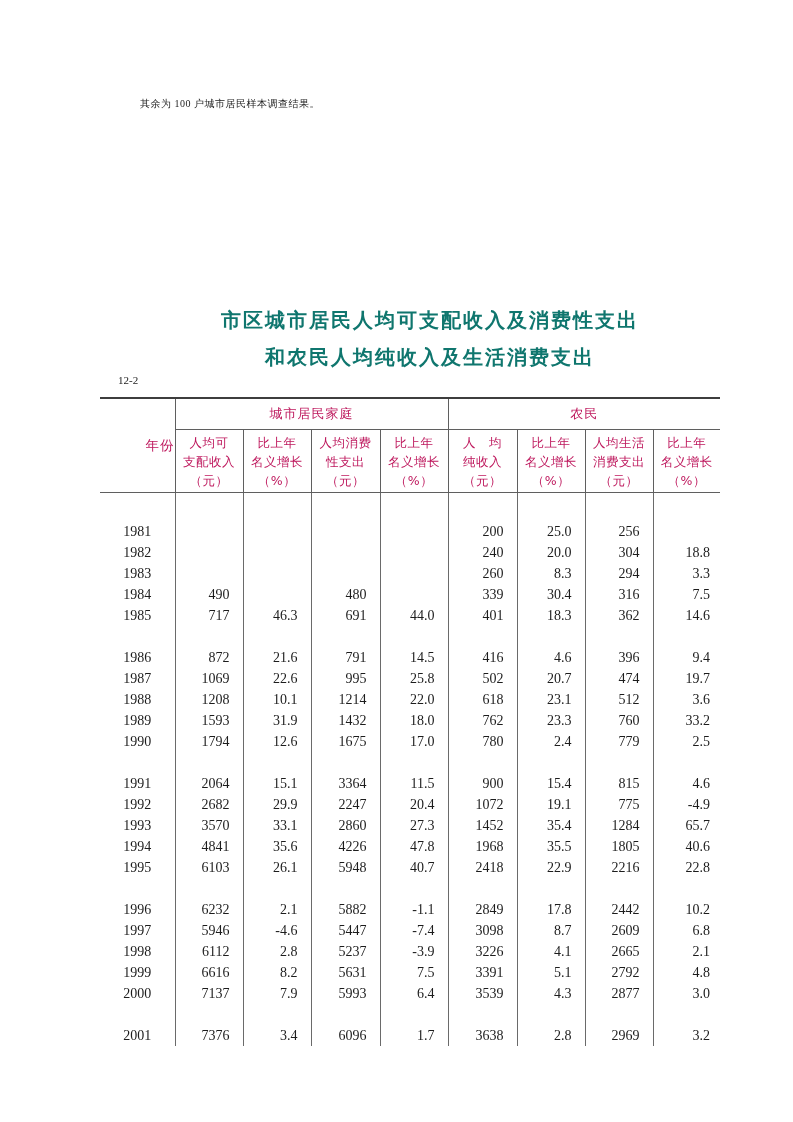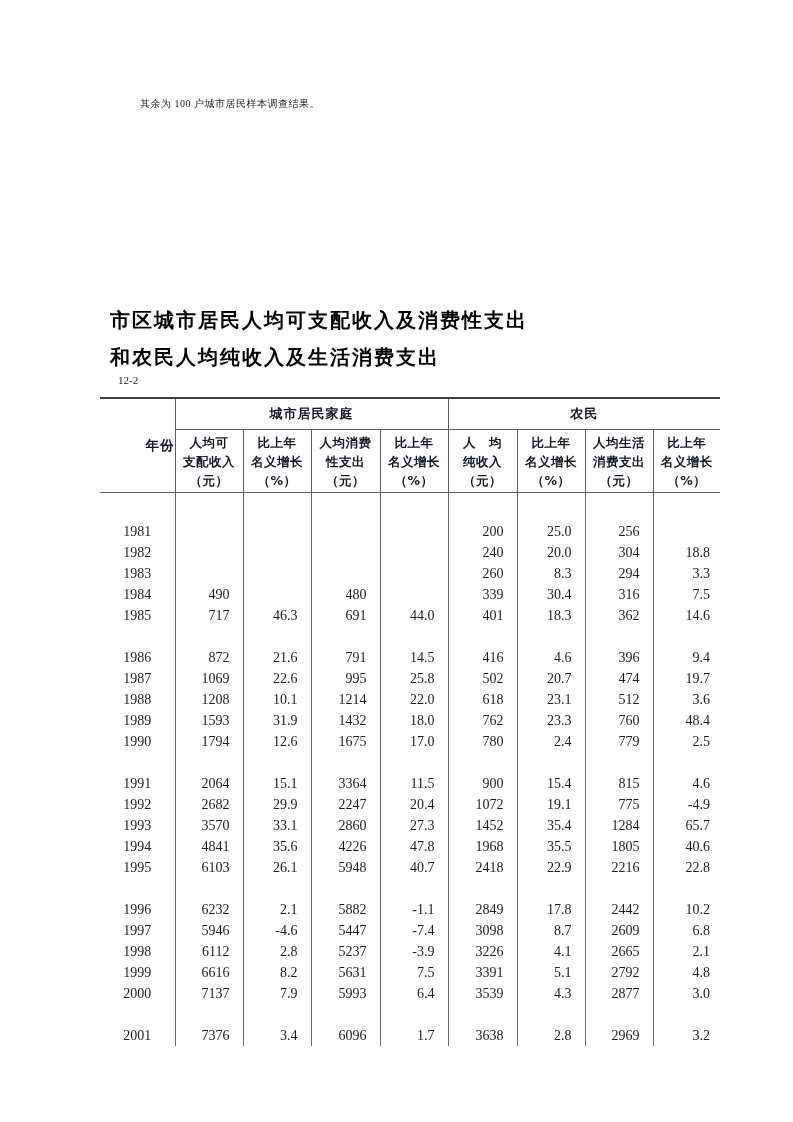--- a/index.html
+++ b/index.html
@@ -7,39 +7,39 @@
     position:relative; width:793px; height:1122px; margin:0 auto;
     background:#ffffff; overflow:hidden;
     font-family:"Liberation Serif","DejaVu Serif",serif; color:#1c1c1c;
   }
   .note {
     position:absolute; left:140px; top:97px; margin:0;
     font-size:10px; letter-spacing:0.5px;
   }
   .title {
     position:absolute; left:110px; top:302px; width:640px;
-    text-align:left;
+    text-align:center;
     font-family:"DejaVu Sans","Liberation Sans",sans-serif;
     font-weight:bold; font-size:20px; letter-spacing:2px;
-    line-height:37px; color:#000000;
+    line-height:37px; color:#0f766e;
   }
   .tableno {
     position:absolute; left:118px; top:374px;
     font-size:11px;
   }
   table.stat-table {
     position:absolute; left:100px; top:397px; width:620px;
     border-collapse:collapse; table-layout:fixed;
     border-top:2px solid #3d3d3d;
   }
   .stat-table th, .stat-table td { padding:0; margin:0; }
   
   .stat-table thead th {
     font-family:"DejaVu Sans","Liberation Sans",sans-serif;
-    font-weight:bold; color:#0f172a;
+    font-weight:normal; color:#be185d;
     border-bottom:1px solid #5f5f5f;
   }
   th.year-h {
     font-size:13.5px; letter-spacing:1px;
     border-right:1px solid #5f5f5f;
     vertical-align:middle; text-align:right;
   }
   th.group-h {
     font-size:13px; letter-spacing:1px;
     height:30px; vertical-align:middle; text-align:center;
@@ -242,21 +242,21 @@
         </tr>
         <tr>
           <td class="year">1989</td>
           <td class="num">1593</td>
           <td class="num">31.9</td>
           <td class="num">1432</td>
           <td class="num">18.0</td>
           <td class="num">762</td>
           <td class="num">23.3</td>
           <td class="num">760</td>
-          <td class="num last">48.4</td>
+          <td class="num last">33.2</td>
         </tr>
         <tr>
           <td class="year">1990</td>
           <td class="num">1794</td>
           <td class="num">12.6</td>
           <td class="num">1675</td>
           <td class="num">17.0</td>
           <td class="num">780</td>
           <td class="num">2.4</td>
           <td class="num">779</td>

